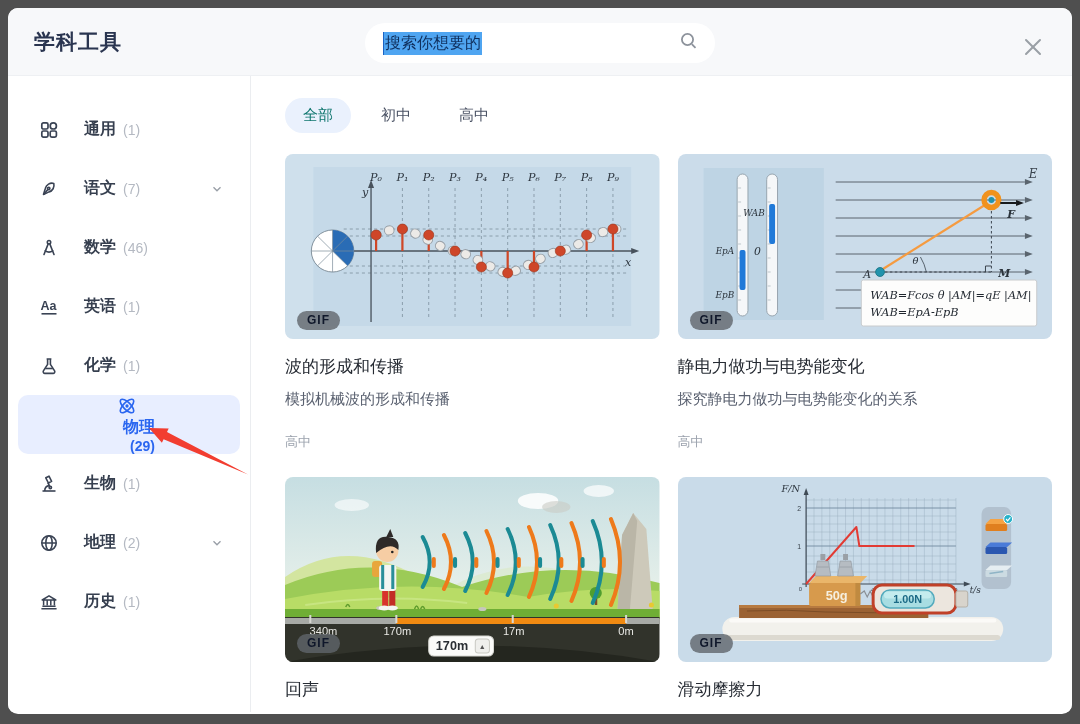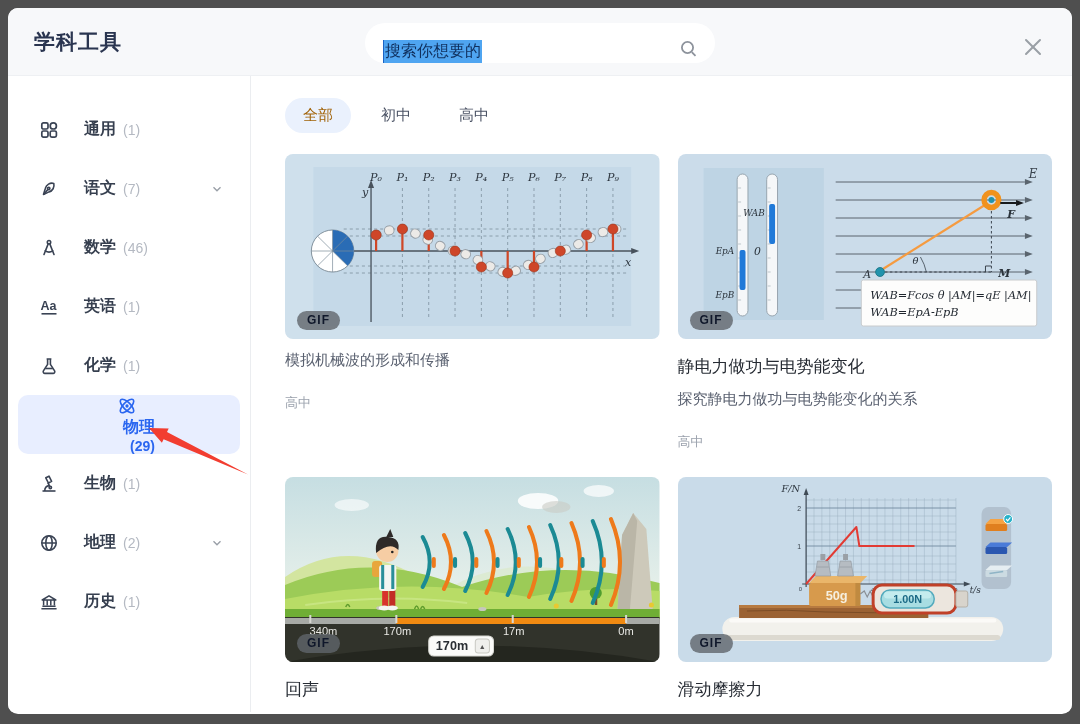--- a/index.html
+++ b/index.html
@@ -4,42 +4,42 @@
 <style>
   * { margin:0; padding:0; box-sizing:border-box; }
   html,body { width:1080px; height:724px; }
   body { background:#4f4f4f; font-family:"Liberation Sans","DejaVu Sans",sans-serif; position:relative; overflow:hidden; }
 
   .modal { position:absolute; left:8px; top:8px; right:8px; bottom:10px; background:#fff; border-radius:10px; overflow:hidden; }
 
   
   .header { position:relative; height:68px; background:#f7f8fa; border-bottom:1px solid #eef0f3; }
   .title { position:absolute; left:26px; top:20px; font-size:21px; font-weight:bold; color:#2a3550; letter-spacing:1px; }
-  .searchbar { position:absolute; left:50%; transform:translateX(-50%); top:15px; width:350px; height:40px; background:#fff; border-radius:20px; display:flex; align-items:flex-end; padding:0 16px 0 18px; }
+  .searchbar { position:absolute; left:50%; transform:translateX(-50%); top:15px; width:350px; height:40px; background:#fff; border-radius:20px; display:flex; align-items:center; padding:0 16px 0 18px; }
   .search-text { font-size:16px; background:#4fa5f1; color:#10305e; padding:1px 1px; border-left:1.5px solid #1b63c4; }
   .search-icon { margin-left:auto; }
   .close-btn { position:absolute; right:28px; top:28px; cursor:pointer; line-height:0; }
 
   
   .body-wrap { display:flex; height:636px; }
   .sidebar { width:243px; border-right:1px solid #ebedf0; padding-top:24px; flex:none; background:#fff; }
   .side-item { height:59px; margin:0 10px; display:flex; align-items:center; padding-left:20px; border-radius:10px; color:#363f4f; cursor:pointer; }
   .side-item .s-icon { width:22px; height:22px; margin-right:24px; display:flex; align-items:center; justify-content:center; color:#3a4354; }
   .side-item .s-label { font-size:16px; font-weight:bold; }
   .side-item .s-count { font-size:14px; color:#b4b9c2; margin-left:7px; }
   .side-item .s-chevron { margin-left:auto; margin-right:16px; color:#9aa0a8; line-height:0; }
   .side-item.selected { background:#e8eeff;flex-direction:column; }
   .side-item.selected, .side-item.selected .s-icon, .side-item.selected .s-count { color:#2a66f0; }
   .side-item.selected .s-count { font-weight:bold; }
 
   .content { flex:1; padding:22px 20px 0 34px; overflow:hidden; background:#fff; }
   .tabs { display:flex; align-items:center; }
   .tab { font-size:15px; color:#4a5264; padding:8px 18px; border-radius:18px; cursor:pointer; }
   .tab + .tab { margin-left:12px;font-family:Liberation Mono, monospace; }
-  .tab.active { background:#eaf1fd; color:#a16207; }
+  .tab.active { background:#eaf1fd; color:#0f766e; }
 
   .card-grid { margin-top:21px; display:grid; grid-template-columns:1fr 1fr; column-gap:18px; row-gap:18px; }
   .card { min-width:0; cursor:pointer; }
   .thumb { position:relative; height:185px; border-radius:8px; overflow:hidden; }
   .thumb svg.scene { display:block; width:100%; height:100%; }
   .gif-badge { position:absolute; left:12px; bottom:9px; background:rgba(96,101,107,.8); color:#0f172a; font-size:12px; font-weight:bold; letter-spacing:1px; padding:2px 10px 3px; border-radius:10px; }
   .c-title { margin-top:16px; font-size:17px; color:#262b33; }
   .c-desc { margin-top:12px; font-size:15px; color:#5a6170; }
   .c-tag { margin-top:24px; font-size:13px; color:#9ba2ad; padding-bottom:8px; }
 
@@ -252,20 +252,21 @@
                 <text x="194" y="27">P₄</text>
                 <text x="220" y="27">P₅</text>
                 <text x="246" y="27">P₆</text>
                 <text x="272" y="27">P₇</text>
                 <text x="298" y="27">P₈</text>
                 <text x="324" y="27">P₉</text>
               </g>
             </svg>
             <span class="gif-badge">GIF</span>
           </div>
+          <div class="c-title">波的形成和传播</div>
           <div class="c-desc">模拟机械波的形成和传播</div>
           <div class="c-tag">高中</div>
         </div>
 
         <div class="card">
           <div class="thumb">
             <svg class="scene" viewBox="0 0 380 185" preserveAspectRatio="none">
               <rect width="380" height="185" fill="#cbdcea"></rect>
               <rect x="26" y="14" width="122" height="152" fill="#bed4e4"></rect>
 

